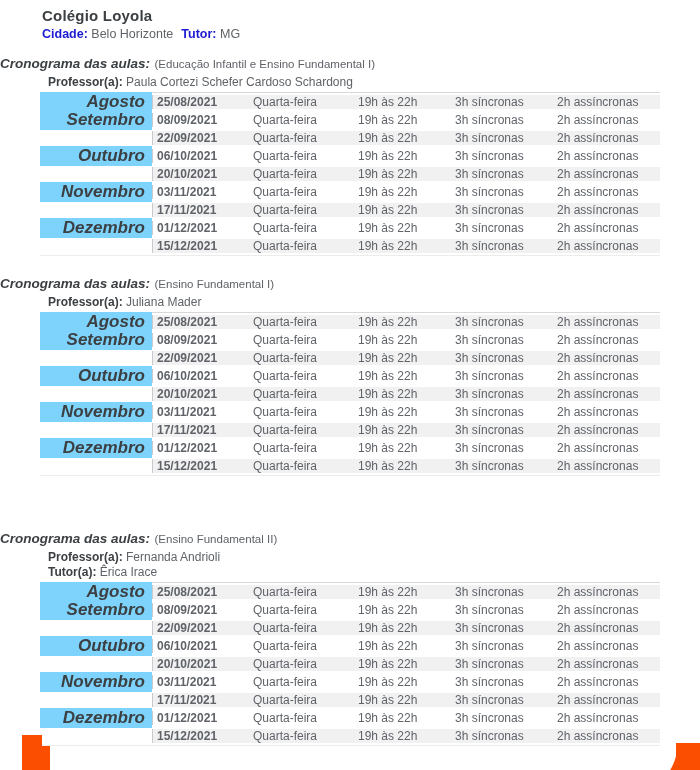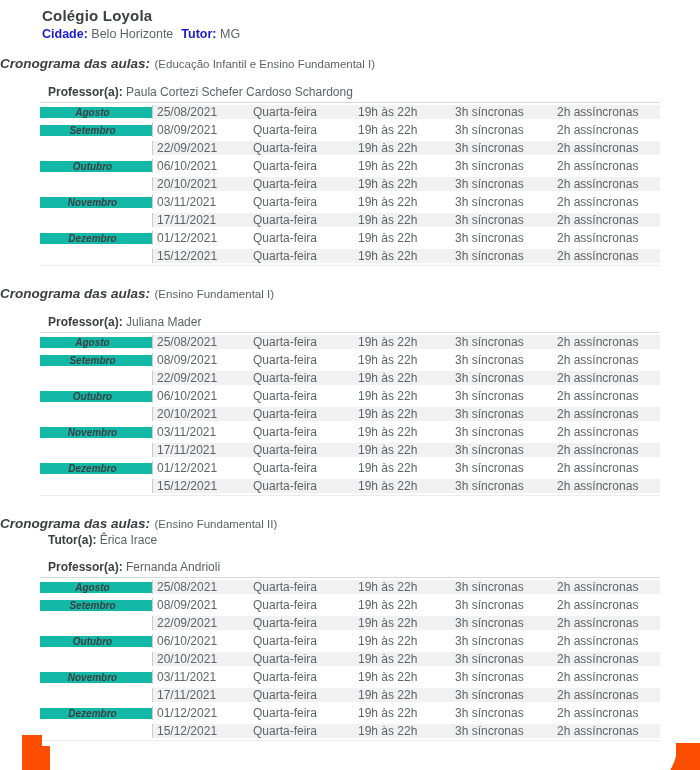--- a/index.html
+++ b/index.html
@@ -23,46 +23,46 @@
   }
   .loc-label { color:#1a1ad2; font-weight:bold; }
   .loc-gap { display:inline-block; width:8px; }
 
   
   .sec-title { color:#3c4043; line-height:17px; }
   .sec-title-main { font-weight:bold; font-style:italic; font-size:13.5px; }
   .sec-title-sub  { font-size:11.5px; color:#5f6368; }
   .mt-s1 { margin-top:13px; }
   .mt-s2 { margin-top:18px; }
-  .mt-s3 { margin-top:18px; }
+  .mt-s3 { margin-top:53px; }
 
   .person-line { margin-left:48px; font-size:12px; color:#5f6368; line-height:15px; }
-  .person-line.first { margin-top:12px; }
+  .person-line.first { margin-top:2px; }
   .person-label { font-weight:bold; color:#3c4043; }
 
   
   .schedule-table {
     margin:2px 0 0 40px; width:620px;
     border-top:1px solid #d8d8d8;
     border-bottom:1px solid #ececec;
   }
   .trow {
     display:grid;
     grid-template-columns:112px 97px 105px 97px 102px 1fr;
     height:18px; align-items:center;
   }
   .cell {
     font-size:12px; color:#5f6368;
     padding-left:4px; white-space:nowrap; overflow:hidden;
   }
   .cell.month {
-    font-size:10px; font-weight:bold; font-style:italic; color:#3c4043;
-    text-align:center; padding:0 7px 0 0; background:#14b8a6;
-  }
-  .c-date { border-left:1px solid #c9cace; }
+    font-size:17px; font-weight:bold; font-style:italic; color:#3c4043;
+    text-align:right; padding:0 7px 0 0; background:#7dd3fc;
+  }
+  .c-date { border-left:1px solid #c9cace;font-weight:bold; }
   .trow.shaded .cell:not(.month) { background:#f1f1f2; }
 
   
   .corner-left  { position:absolute; left:0;  bottom:0; }
   .corner-right { position:absolute; right:0; bottom:0; }
 </style>
 </head>
 <body>
 
 <div class="page">
@@ -225,22 +225,22 @@
           <div class="cell c-day">Quarta-feira</div>
           <div class="cell c-time">19h às 22h</div>
           <div class="cell c-sync">3h síncronas</div>
           <div class="cell c-async">2h assíncronas</div>
         </div>
       </div>
   </section>
 
   <section>
     <div class="sec-title mt-s3"><span class="sec-title-main">Cronograma das aulas:</span> <span class="sec-title-sub">(Ensino Fundamental II)</span></div>
+    <div class="person-line first"><span class="person-label">Professor(a):</span> <span>Fernanda Andrioli</span></div>
     <div class="person-line"><span class="person-label">Tutor(a):</span> <span>Êrica Irace</span></div>
-    <div class="person-line first"><span class="person-label">Professor(a):</span> <span>Fernanda Andrioli</span></div>
     <div class="schedule-table">
         <div class="trow shaded">
           <div class="cell month">Agosto</div>
           <div class="cell c-date">25/08/2021</div>
           <div class="cell c-day">Quarta-feira</div>
           <div class="cell c-time">19h às 22h</div>
           <div class="cell c-sync">3h síncronas</div>
           <div class="cell c-async">2h assíncronas</div>
         </div>
         <div class="trow">

